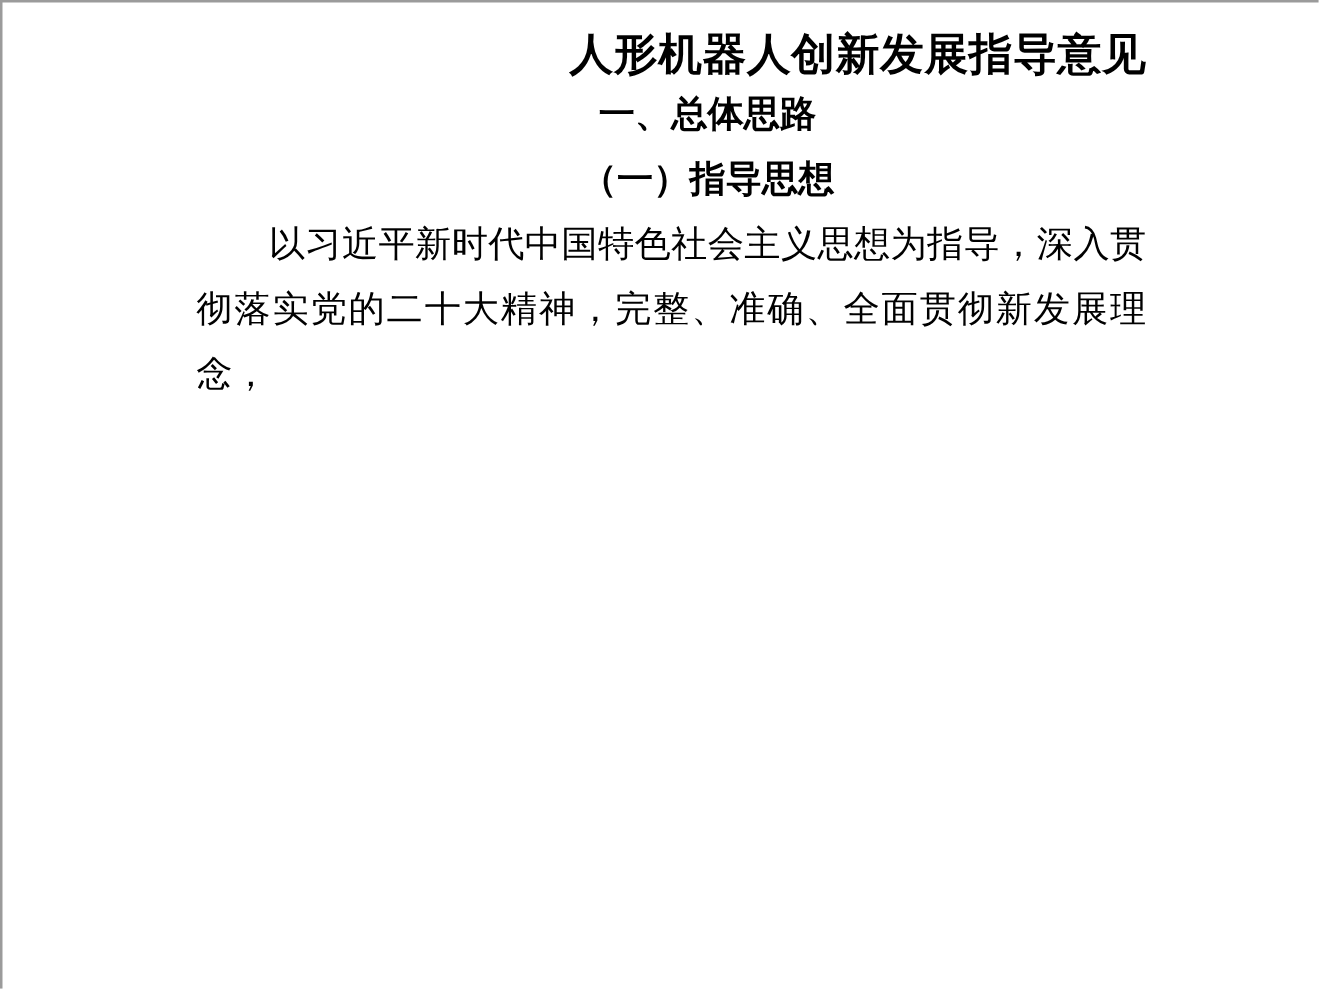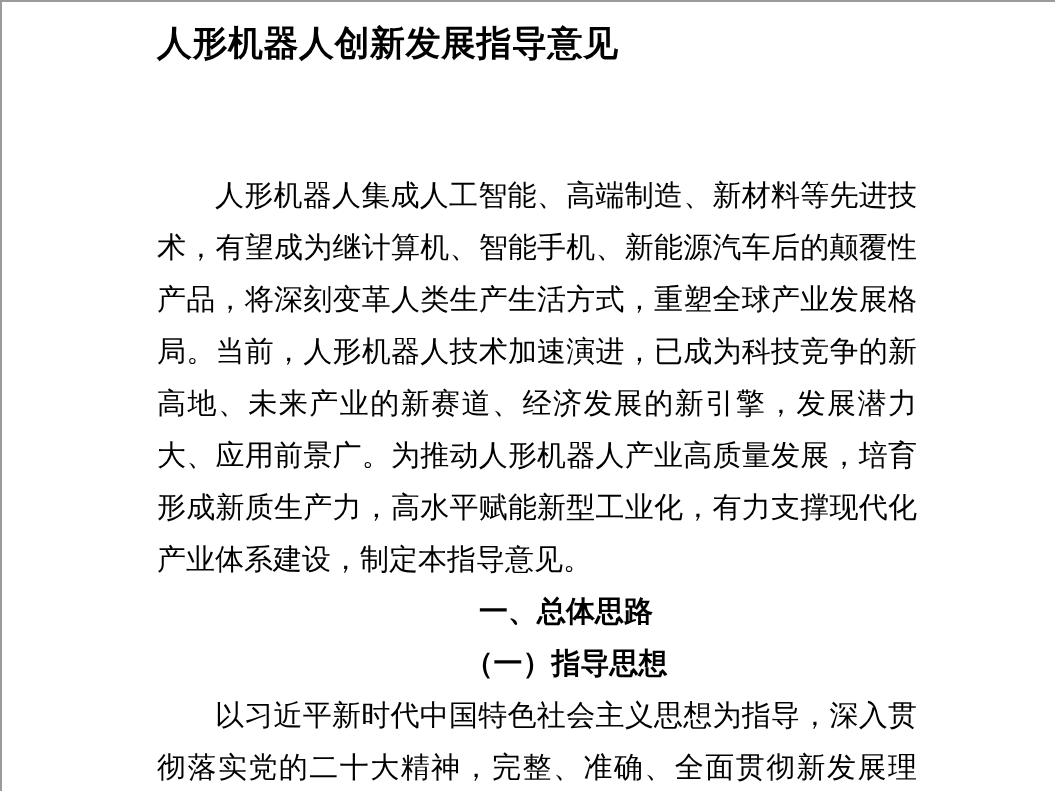--- a/index.html
+++ b/index.html
@@ -29,21 +29,21 @@
     left:155px;
     top:0;
     width:760px;
     padding-top:20px;
   }
   .doc-title{
     margin:0;
     font-size:35px;
     line-height:44px;
     font-weight:bold;
-    text-align:left;
+    text-align:right;
     letter-spacing:0.5px;
   }
   .para{
     margin:0;
     font-size:29px;
     line-height:52px;
     text-align:justify;
     text-justify:inter-character;
     text-align-last:left;
   }
@@ -73,21 +73,20 @@
   }
 </style>
 </head>
 <body>
 
 <div class="page">
   <div class="content">
 
     <h1 class="doc-title">人形机器人创新发展指导意见</h1>
 
-    <p class="para indent first-para">人形机器人集成人工智能、高端制造、新材料等先进技术，有望成为继计算机、智能手机、新能源汽车后的颠覆性产品，将深刻变革人类生产生活方式，重塑全球产业发展格局。当前，人形机器人技术加速演进，已成为科技竞争的新高地、未来产业的新赛道、经济发展的新引擎，发展潜力大、应用前景广。为推动人形机器人产业高质量发展，培育形成新质生产力，高水平赋能新型工业化，有力支撑现代化产业体系建设，制定本指导意见。</p>
 
     <h2 class="sec-heading">一、总体思路</h2>
 
     <h3 class="sub-heading">（一）指导思想</h3>
 
     <p class="para indent">以习近平新时代中国特色社会主义思想为指导，深入贯彻落实党的二十大精神，完整、准确、全面贯彻新发展理念，</p>
 
   </div>
 </div>
 

